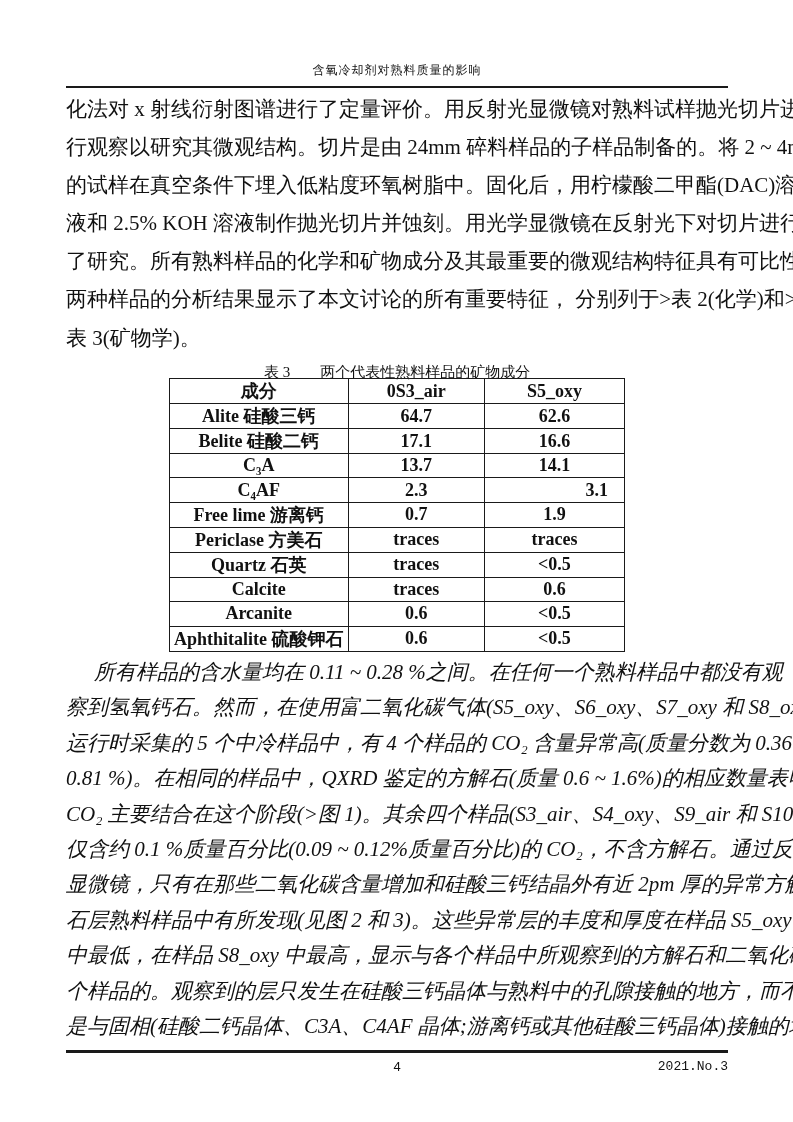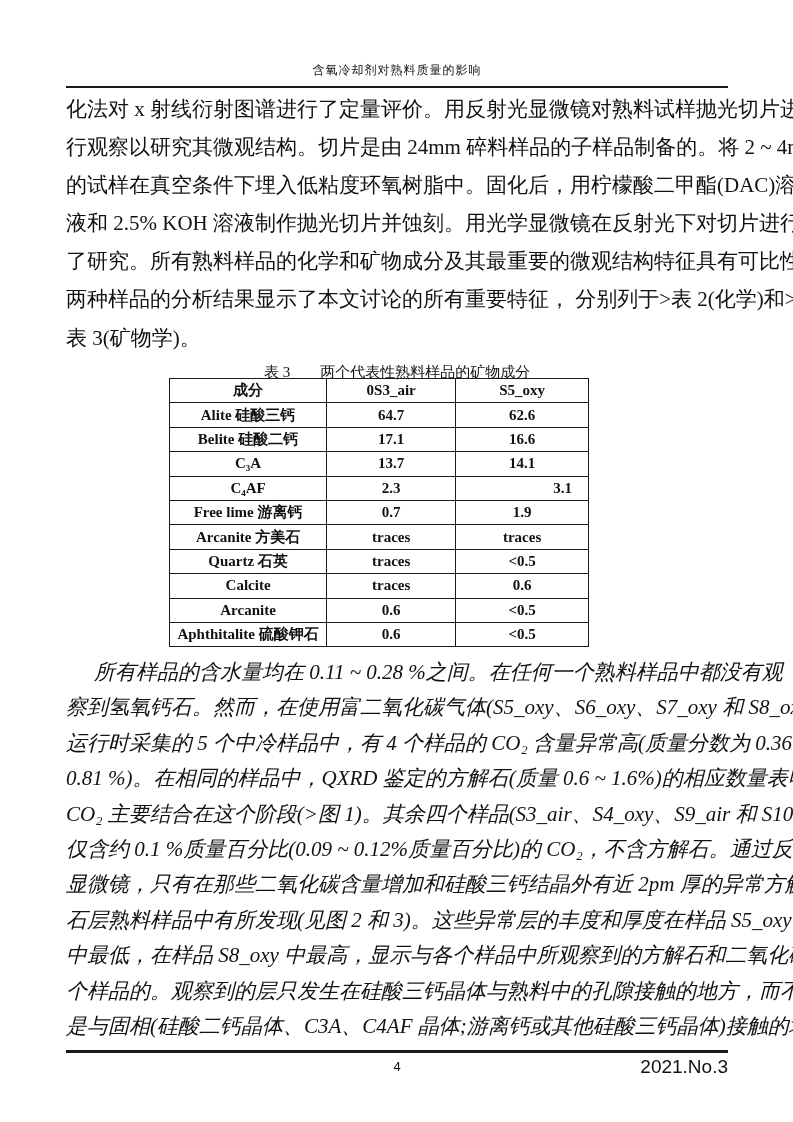--- a/index.html
+++ b/index.html
@@ -50,23 +50,23 @@
     top: 351px; left: 66px; width: 662px;
     text-align: center;
     font-size: 15px;
     font-weight: normal;
     line-height: 22px;
     margin-top: 10px;
   }
   table.mineral {
     position: absolute;
     top: 378px; left: 169px;
-    width: 420px;
+    width: 456px;
     border-collapse: collapse;
-    font-size: 15px;
+    font-size: 18px;
   }
   table.mineral th, table.mineral td {
     border: 1.5px solid #1a1a1a;
     height: 23.4px;
     padding: 0 4px;
     text-align: center;
     font-weight: bold;
     white-space: nowrap;
   }
   table.mineral th { font-weight: bold; }
@@ -86,23 +86,23 @@
     position: absolute;
     top: 1058px; left: 66px; width: 662px;
     text-align: center;
     font-size: 13px;
     line-height: 18px;
     font-family: "Liberation Sans", "DejaVu Sans", sans-serif;
   }
   .footer-issue {
     position: absolute;
     top: 1058px; right: 65px;
-    font-size: 19px;
+    font-size: 13px;
     line-height: 18px;
-    font-family: Liberation Sans, sans-serif;
+    font-family: Liberation Mono, monospace;
   }
 </style>
 </head>
 <body>
 
 <div class="page">
 
   <div class="header-title">含氧冷却剂对熟料质量的影响</div>
   <div class="header-rule"></div>
 
@@ -151,21 +151,21 @@
         <td>C₄AF</td>
         <td>2.3</td>
         <td class="right">3.1</td>
       </tr>
       <tr>
         <td>Free lime 游离钙</td>
         <td>0.7</td>
         <td>1.9</td>
       </tr>
       <tr>
-        <td>Arcanite 方美石</td>
+        <td>Periclase 方美石</td>
         <td>traces</td>
         <td>traces</td>
       </tr>
       <tr>
         <td>Quartz 石英</td>
         <td>traces</td>
         <td>&lt;0.5</td>
       </tr>
       <tr>
         <td>Calcite</td>

